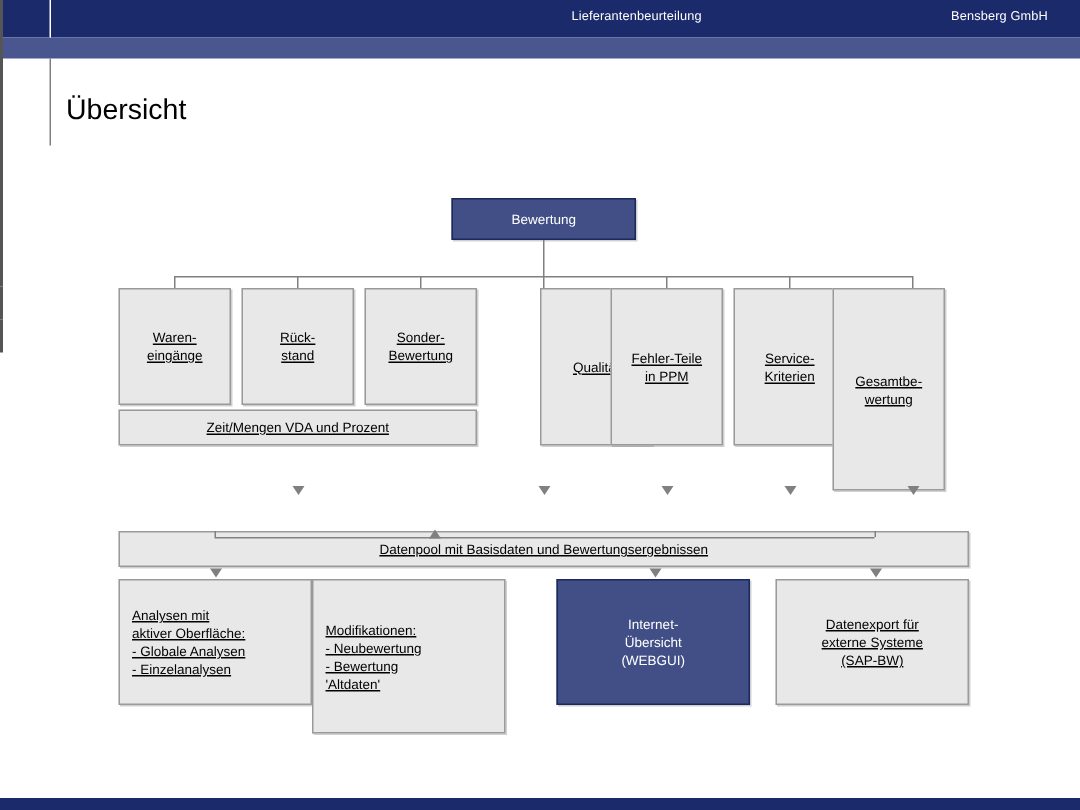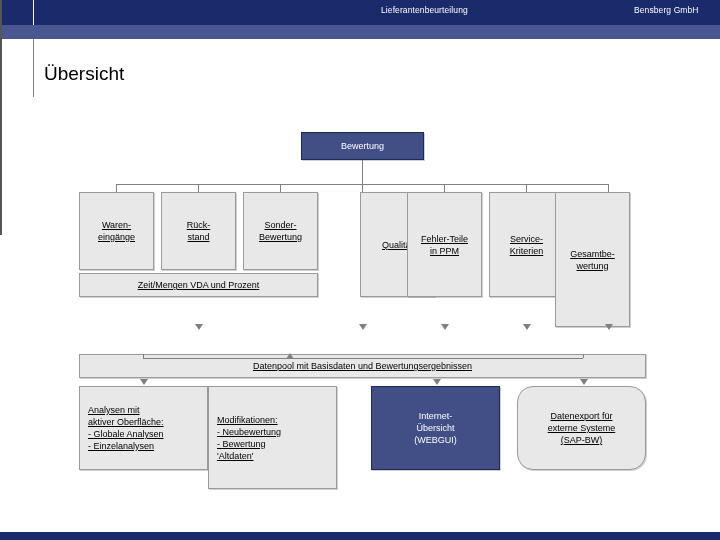--- a/index.html
+++ b/index.html
@@ -217,17 +217,17 @@
 aktiver Oberfläche:
 - Globale Analysen
 - Einzelanalysen</div>
   <div class="node grey left-align" style="left:208px; top:386px; width:129px; height:103px;">Modifikationen:
 - Neubewertung
 - Bewertung
   'Altdaten'</div>
   <div class="node blue" style="left:371px; top:386px; width:129px; height:84px;">Internet-
 Übersicht
 (WEBGUI)</div>
-  <div class="node grey" style="left:517px; top:386px; width:129px; height:84px;border-radius:16px;">Datenexport für
+  <div class="node grey" style="left:517px; top:386px; width:129px; height:84px;">Datenexport für
 externe Systeme
 (SAP-BW)</div>
 
 </div>
 
 </body></html>

